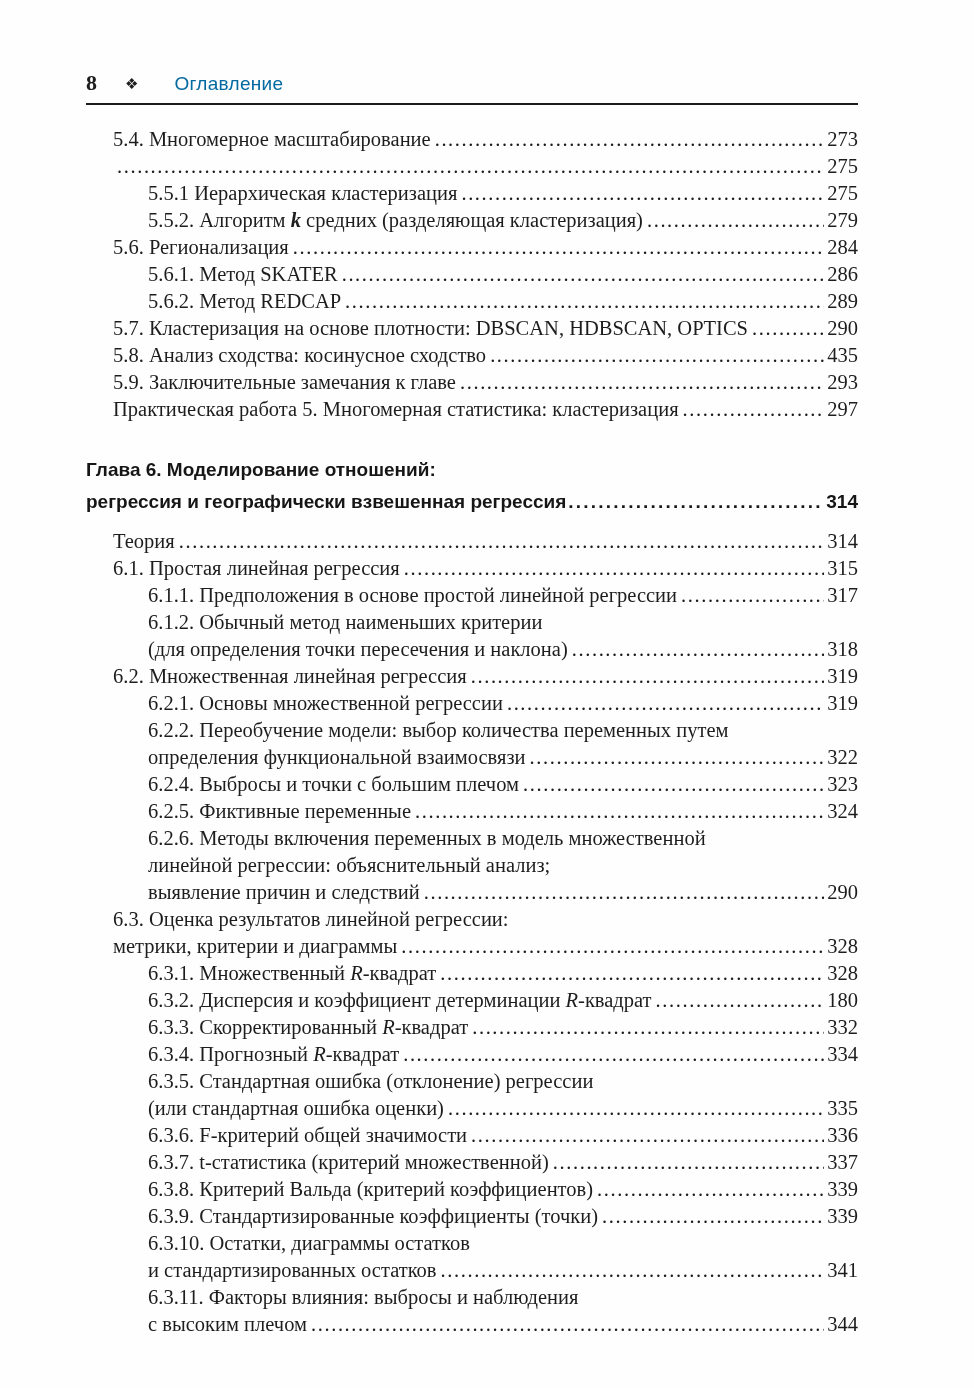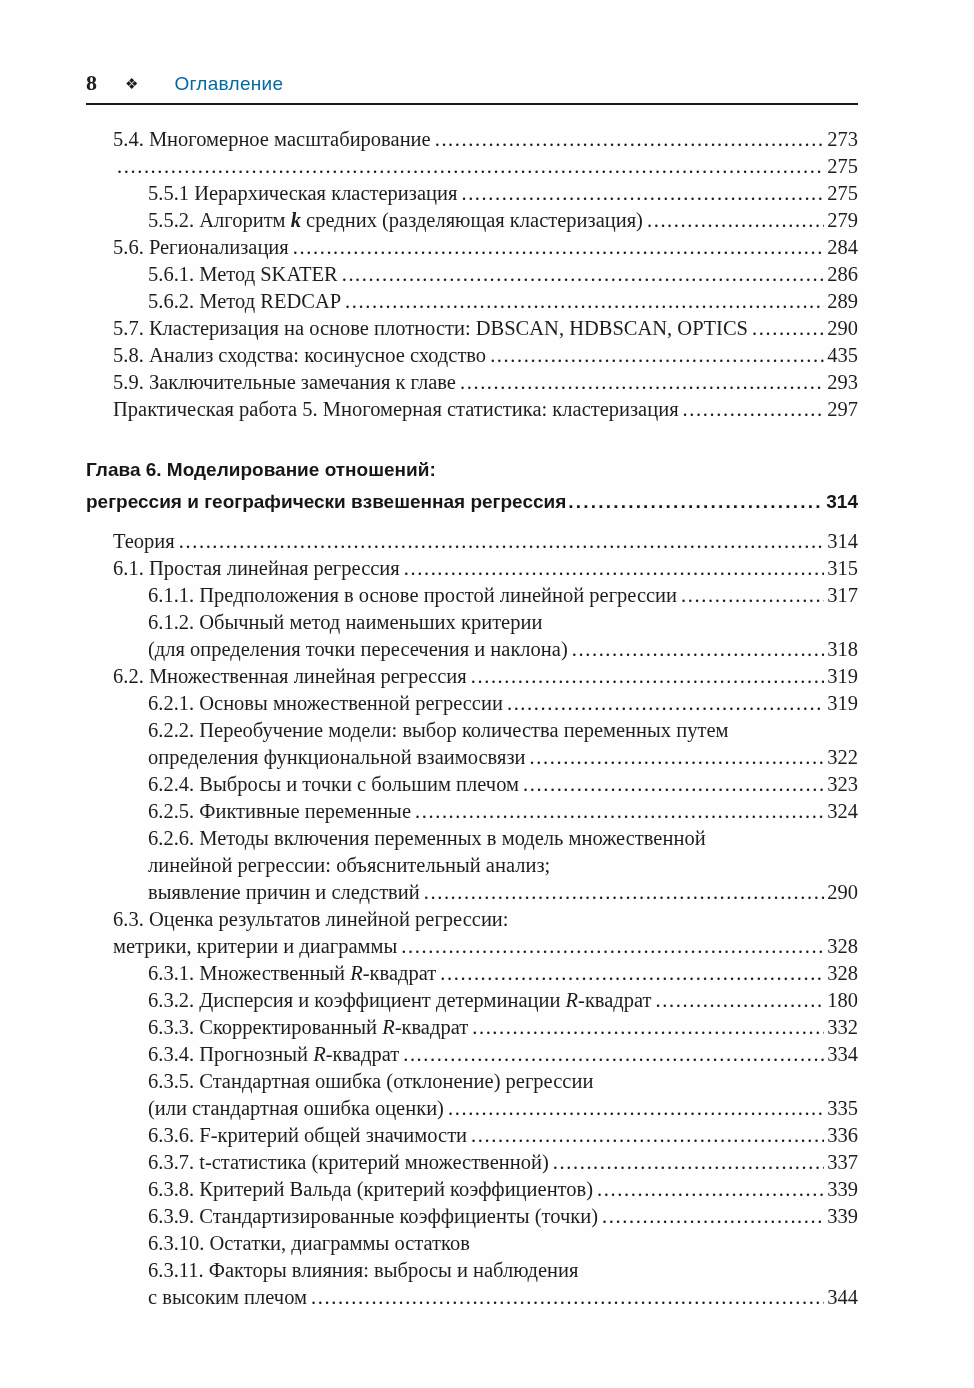--- a/index.html
+++ b/index.html
@@ -275,20 +275,25 @@
       </div>
       <div class="line lvl2">
         <span class="txt"><span>6.3.9. Стандартизированные коэффициенты (точки) </span></span>
         <span class="leader"></span>
         <span class="pg">339</span>
       </div>
       <div class="line lvl2">
         <span class="txt"><span>6.3.10. Остатки, диаграммы остатков</span></span>
       </div>
       <div class="line lvl2">
+        <span class="txt"><span>и стандартизированных остатков </span></span>
+        <span class="leader"></span>
+        <span class="pg">341</span>
+      </div>
+      <div class="line lvl2">
         <span class="txt"><span>6.3.11. Факторы влияния: выбросы и наблюдения</span></span>
       </div>
       <div class="line lvl2">
         <span class="txt"><span>с высоким плечом</span></span>
         <span class="leader"></span>
         <span class="pg">344</span>
       </div>
     </div>
 </div>
 

